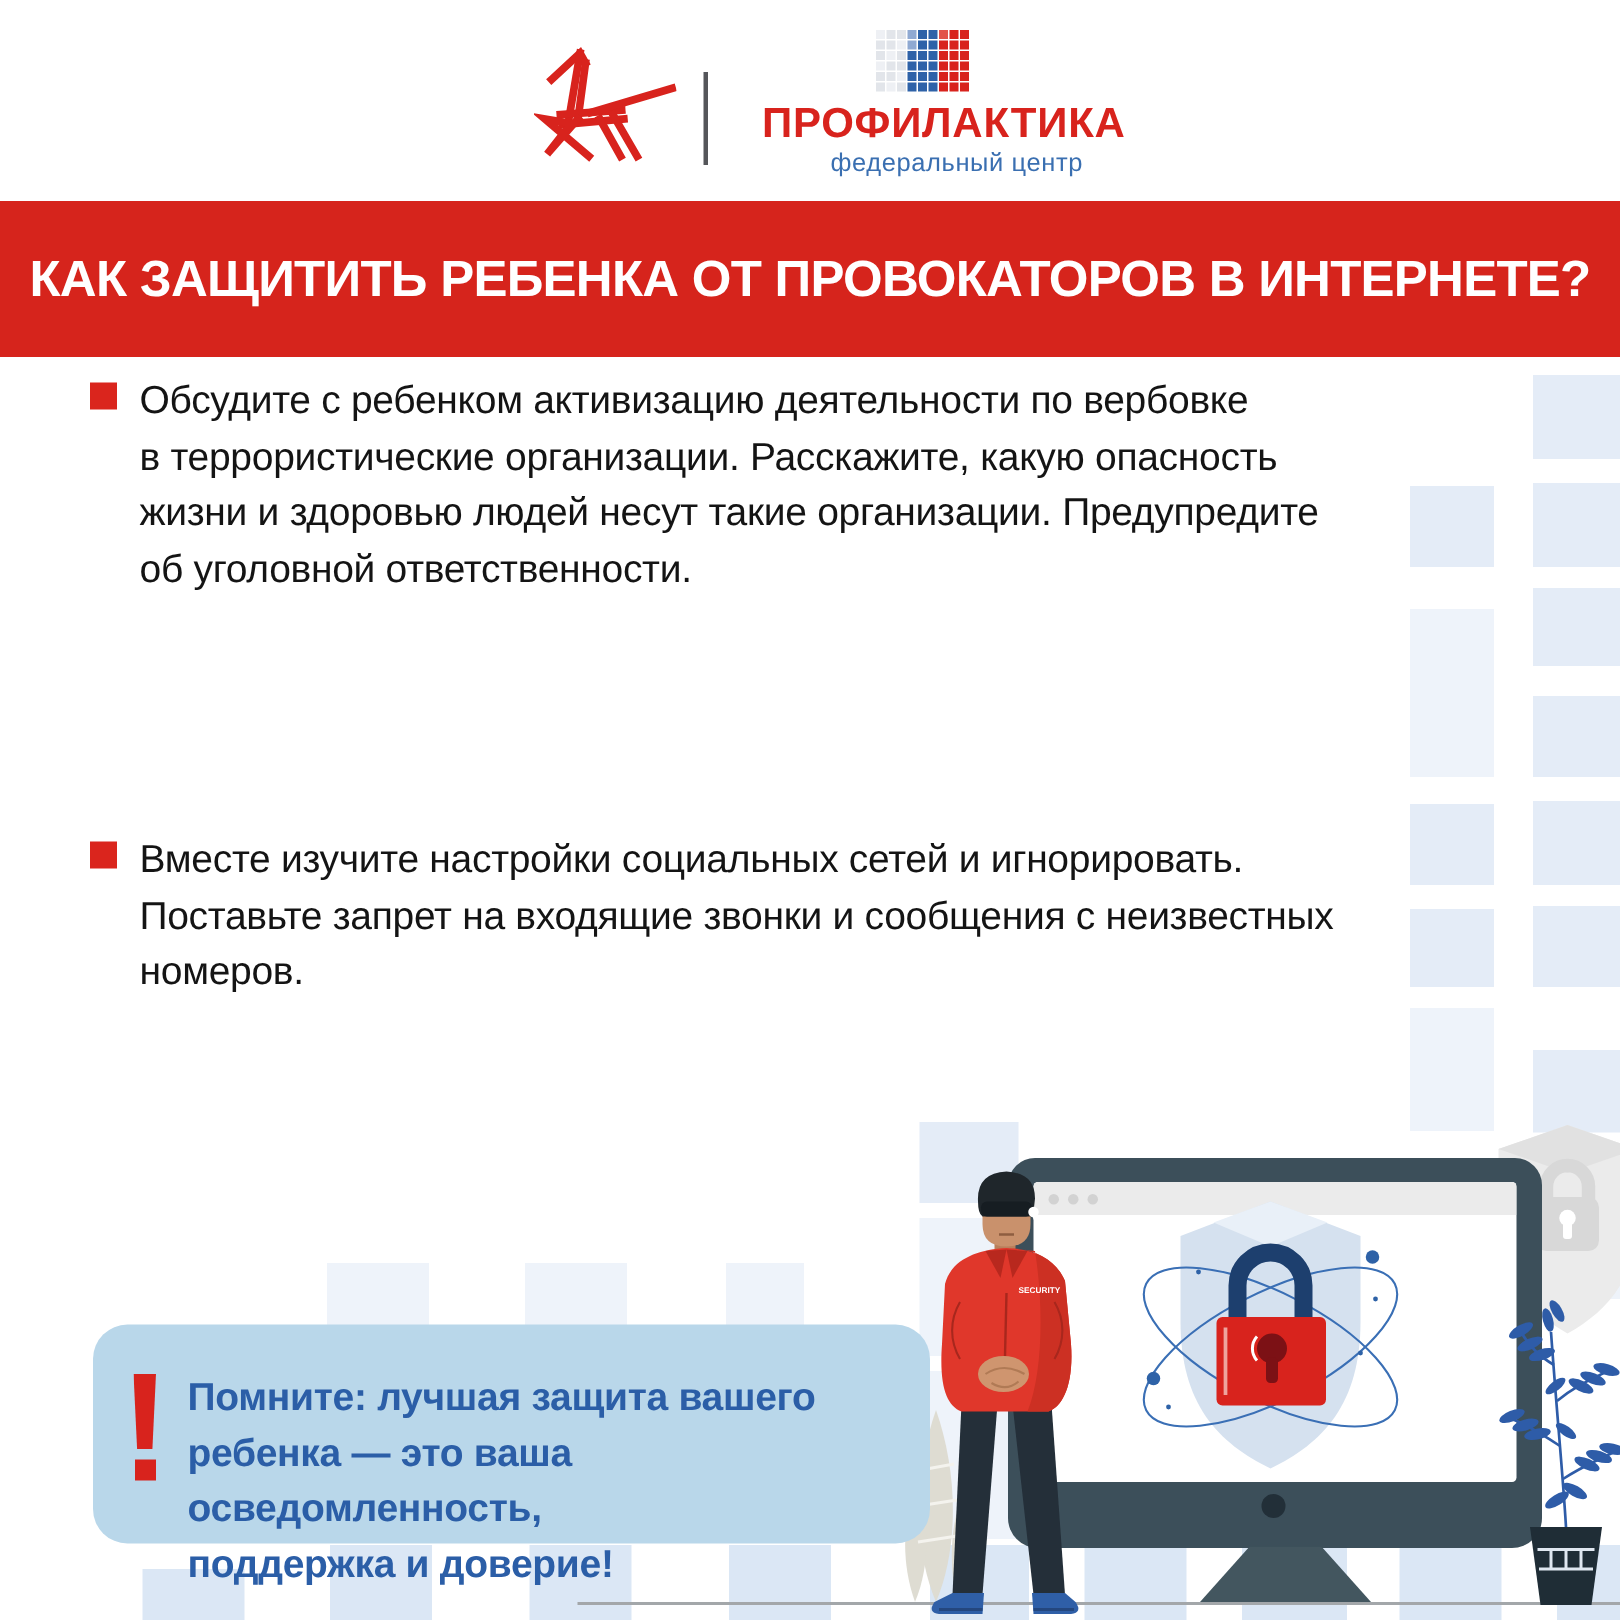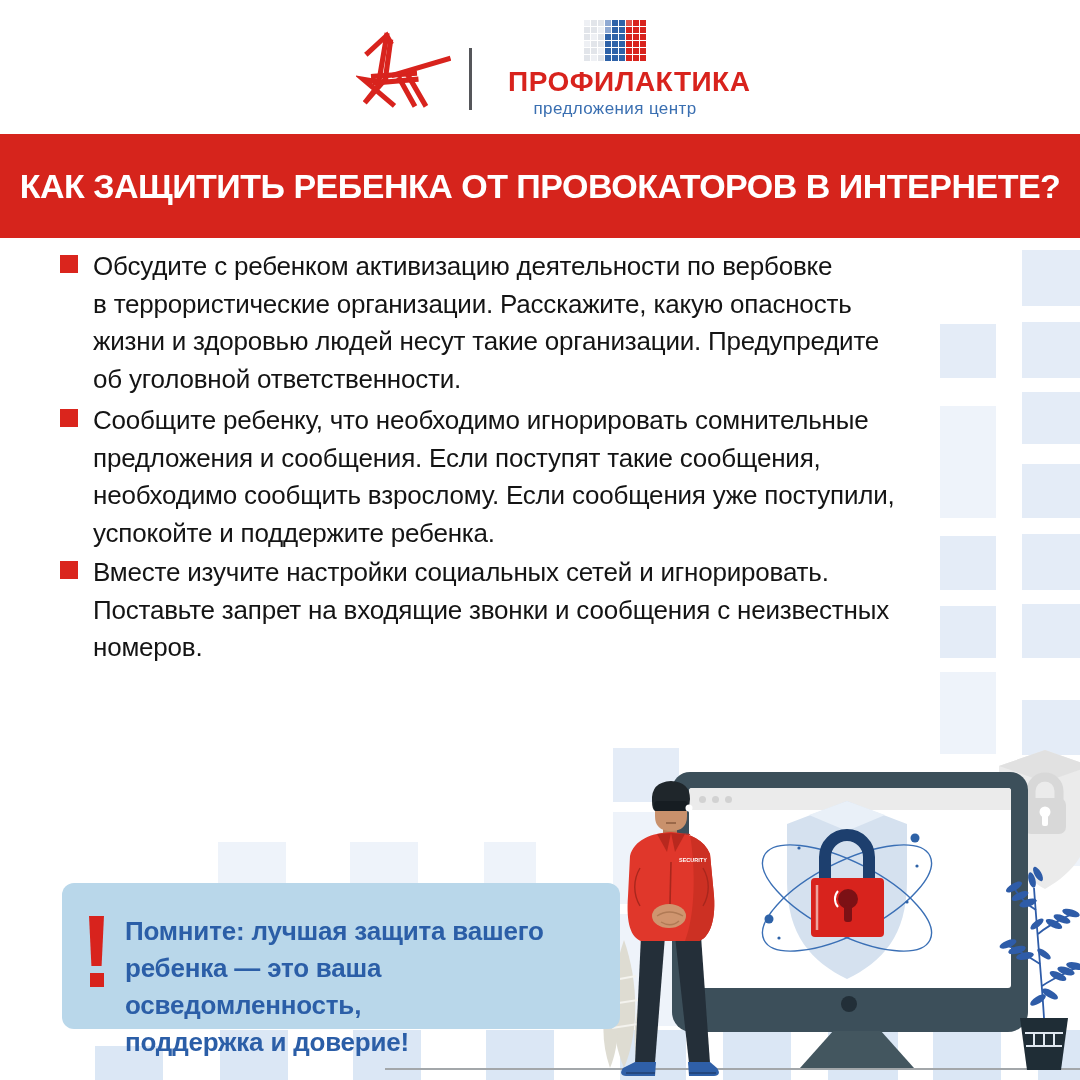--- a/index.html
+++ b/index.html
@@ -9,38 +9,38 @@
   
   .sq{position:absolute;z-index:1;}
   .shadeA{background:#eef3fa;}
   .shadeB{background:#e4ecf7;}
   .shadeC{background:#dbe7f5;}
 
   
   #header{position:absolute;left:0;top:0;width:1080px;height:133px;background:#fff;z-index:5;}
   #brand-icon{position:absolute;left:356px;top:22px;width:95px;height:92px;}
   #logo-divider{position:absolute;left:469px;top:48px;width:3px;height:62px;background:#55565a;}
-  #logo-block{position:absolute;left:508px;top:20px;width:214px;text-align:center;}
+  #logo-block{position:absolute;left:508px;top:20px;width:214px;text-align:right;}
   #logo-mosaic{position:relative;width:62px;height:41px;margin:0 auto 6px auto;}
   #logo-mosaic .cell{position:absolute;width:6px;height:6px;}
   #logo-title{font-size:28px;font-weight:700;color:#d8231d;letter-spacing:0.5px;line-height:30px;}
   #logo-subtitle{font-size:17px;color:#3a6fb1;letter-spacing:0.4px;margin-top:2px;}
 
   
   #banner{position:absolute;left:0;top:134px;width:1080px;height:104px;background:#d6241c;z-index:5;
           display:flex;align-items:center;justify-content:center;}
   #banner-title{color:#ffffff;font-size:34px;font-weight:700;letter-spacing:-0.5px;white-space:nowrap;}
 
   
   .bullet{position:absolute;left:60px;width:960px;z-index:5;}
   .bullet-marker{position:absolute;left:0;top:7px;width:18px;height:18px;background:#da251d;}
   .bullet-text{margin-left:33px;font-size:26px;line-height:37.5px;color:#141414;white-space:pre-line;letter-spacing:-0.2px;}
 
   
-  #note-box{position:absolute;left:62px;top:883px;width:558px;height:146px;background:#b9d7ea;border-radius:12px;z-index:6;}
+  #note-box{position:absolute;left:62px;top:883px;width:558px;height:146px;background:#b9d7ea;border-radius:23px;z-index:6;}
   #note-exclaim-bar{position:absolute;left:26px;top:33px;width:17px;height:50px;background:#d8231d;
                     clip-path:polygon(6% 0,94% 0,80% 100%,20% 100%);}
   #note-exclaim-dot{position:absolute;left:28px;top:90px;width:14px;height:14px;background:#d8231d;}
   #note-text{position:absolute;left:63px;top:30px;width:480px;font-size:26px;font-weight:700;color:#2b5ea7;
              line-height:37px;white-space:pre-line;letter-spacing:-0.2px;}
 
   
   #gray-shield{position:absolute;left:998px;top:746px;z-index:2;}
   #gray-plant{position:absolute;left:598px;top:910px;z-index:2;}
   #ground-line{position:absolute;left:385px;top:1068px;width:695px;height:2px;background:#a3a7aa;z-index:3;}
@@ -158,41 +158,34 @@
           <div class="cell" style="left: 7px; top: 35px; background: rgb(238, 240, 244);"></div>
           <div class="cell" style="left: 14px; top: 35px; background: rgb(226, 229, 234);"></div>
           <div class="cell" style="left: 21px; top: 35px; background: rgb(46, 98, 168);"></div>
           <div class="cell" style="left: 28px; top: 35px; background: rgb(46, 98, 168);"></div>
           <div class="cell" style="left: 35px; top: 35px; background: rgb(46, 98, 168);"></div>
           <div class="cell" style="left: 42px; top: 35px; background: rgb(216, 35, 29);"></div>
           <div class="cell" style="left: 49px; top: 35px; background: rgb(216, 35, 29);"></div>
           <div class="cell" style="left: 56px; top: 35px; background: rgb(216, 35, 29);"></div>
         </div>
       <div id="logo-title">ПРОФИЛАКТИКА</div>
-      <div id="logo-subtitle">предложения центр</div>
+      <div id="logo-subtitle">федеральный центр</div>
     </div>
   </div>
 
   <div id="banner">
     <div id="banner-title">КАК ЗАЩИТИТЬ РЕБЕНКА ОТ ПРОВОКАТОРОВ В ИНТЕРНЕТЕ?</div>
   </div>
 
   <div class="bullet" style="top:248px">
     <div class="bullet-marker"></div>
     <div class="bullet-text">Обсудите с ребенком активизацию деятельности по вербовке
 в террористические организации. Расскажите, какую опасность
 жизни и здоровью людей несут такие организации. Предупредите
 об уголовной ответственности.</div>
-  </div>
-  <div class="bullet" style="top:402px">
-    <div class="bullet-marker"></div>
-    <div class="bullet-text">Сообщите ребенку, что необходимо игнорировать сомнительные
-предложения и сообщения. Если поступят такие сообщения,
-необходимо сообщить взрослому. Если сообщения уже поступили,
-успокойте и поддержите ребенка.</div>
   </div>
   <div class="bullet" style="top:554px">
     <div class="bullet-marker"></div>
     <div class="bullet-text">Вместе изучите настройки социальных сетей и игнорировать.
 Поставьте запрет на входящие звонки и сообщения с неизвестных
 номеров.</div>
   </div>
 
   <svg id="gray-shield" width="95" height="146" viewBox="0 0 95 146">
     <path d="M47,4 L93,20 V66 C93,108 73,128 47,143 C21,128 1,108 1,66 V20 Z" fill="#ebebeb"></path>

